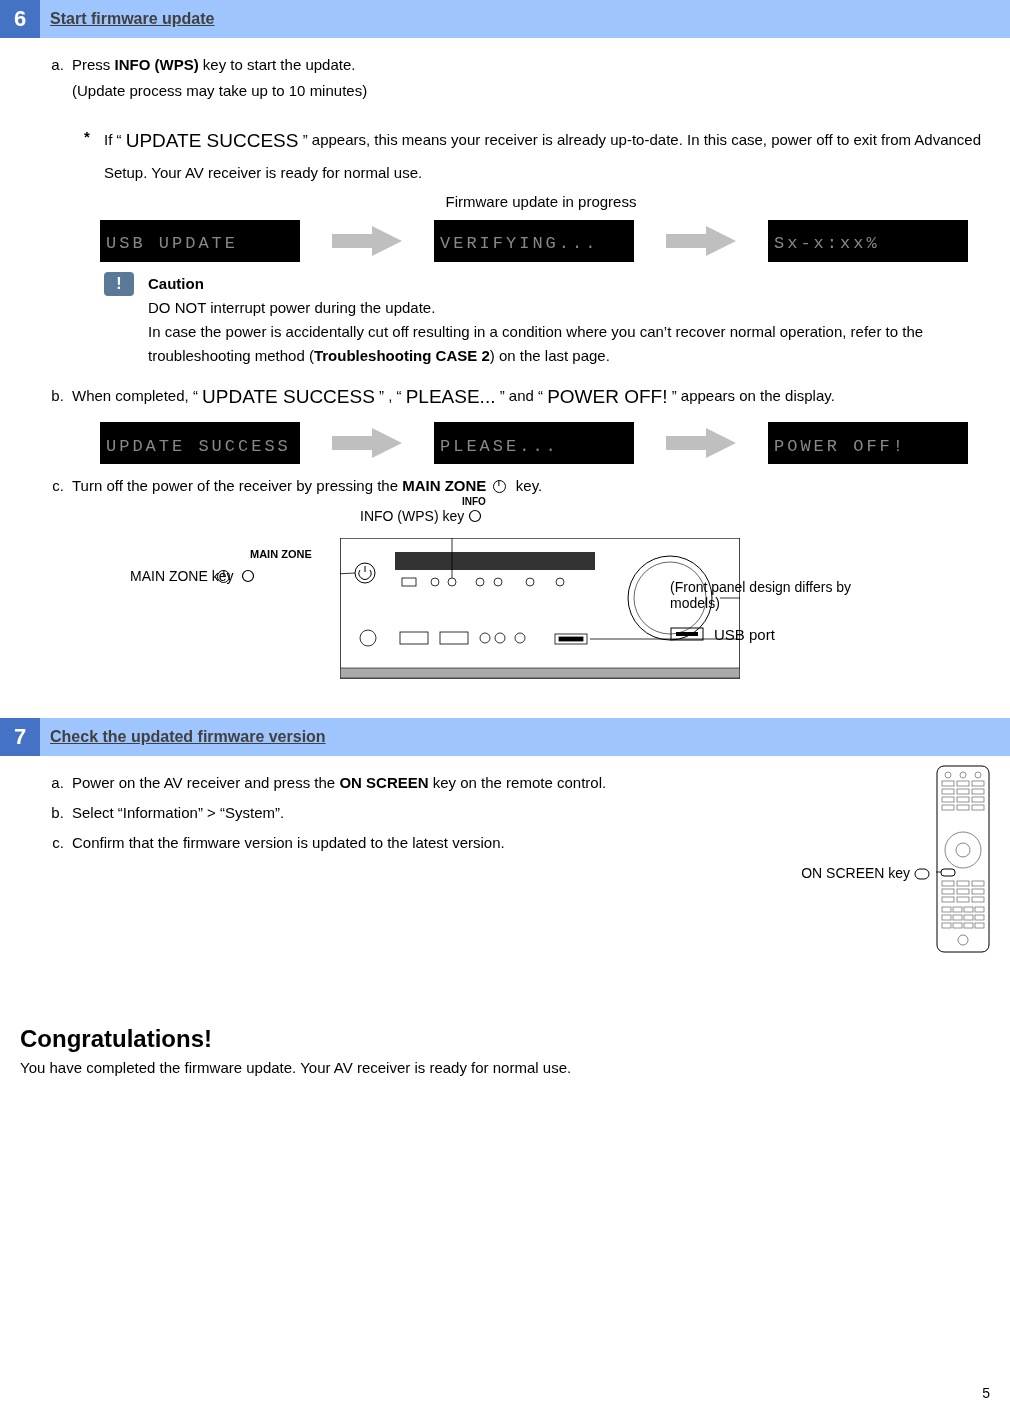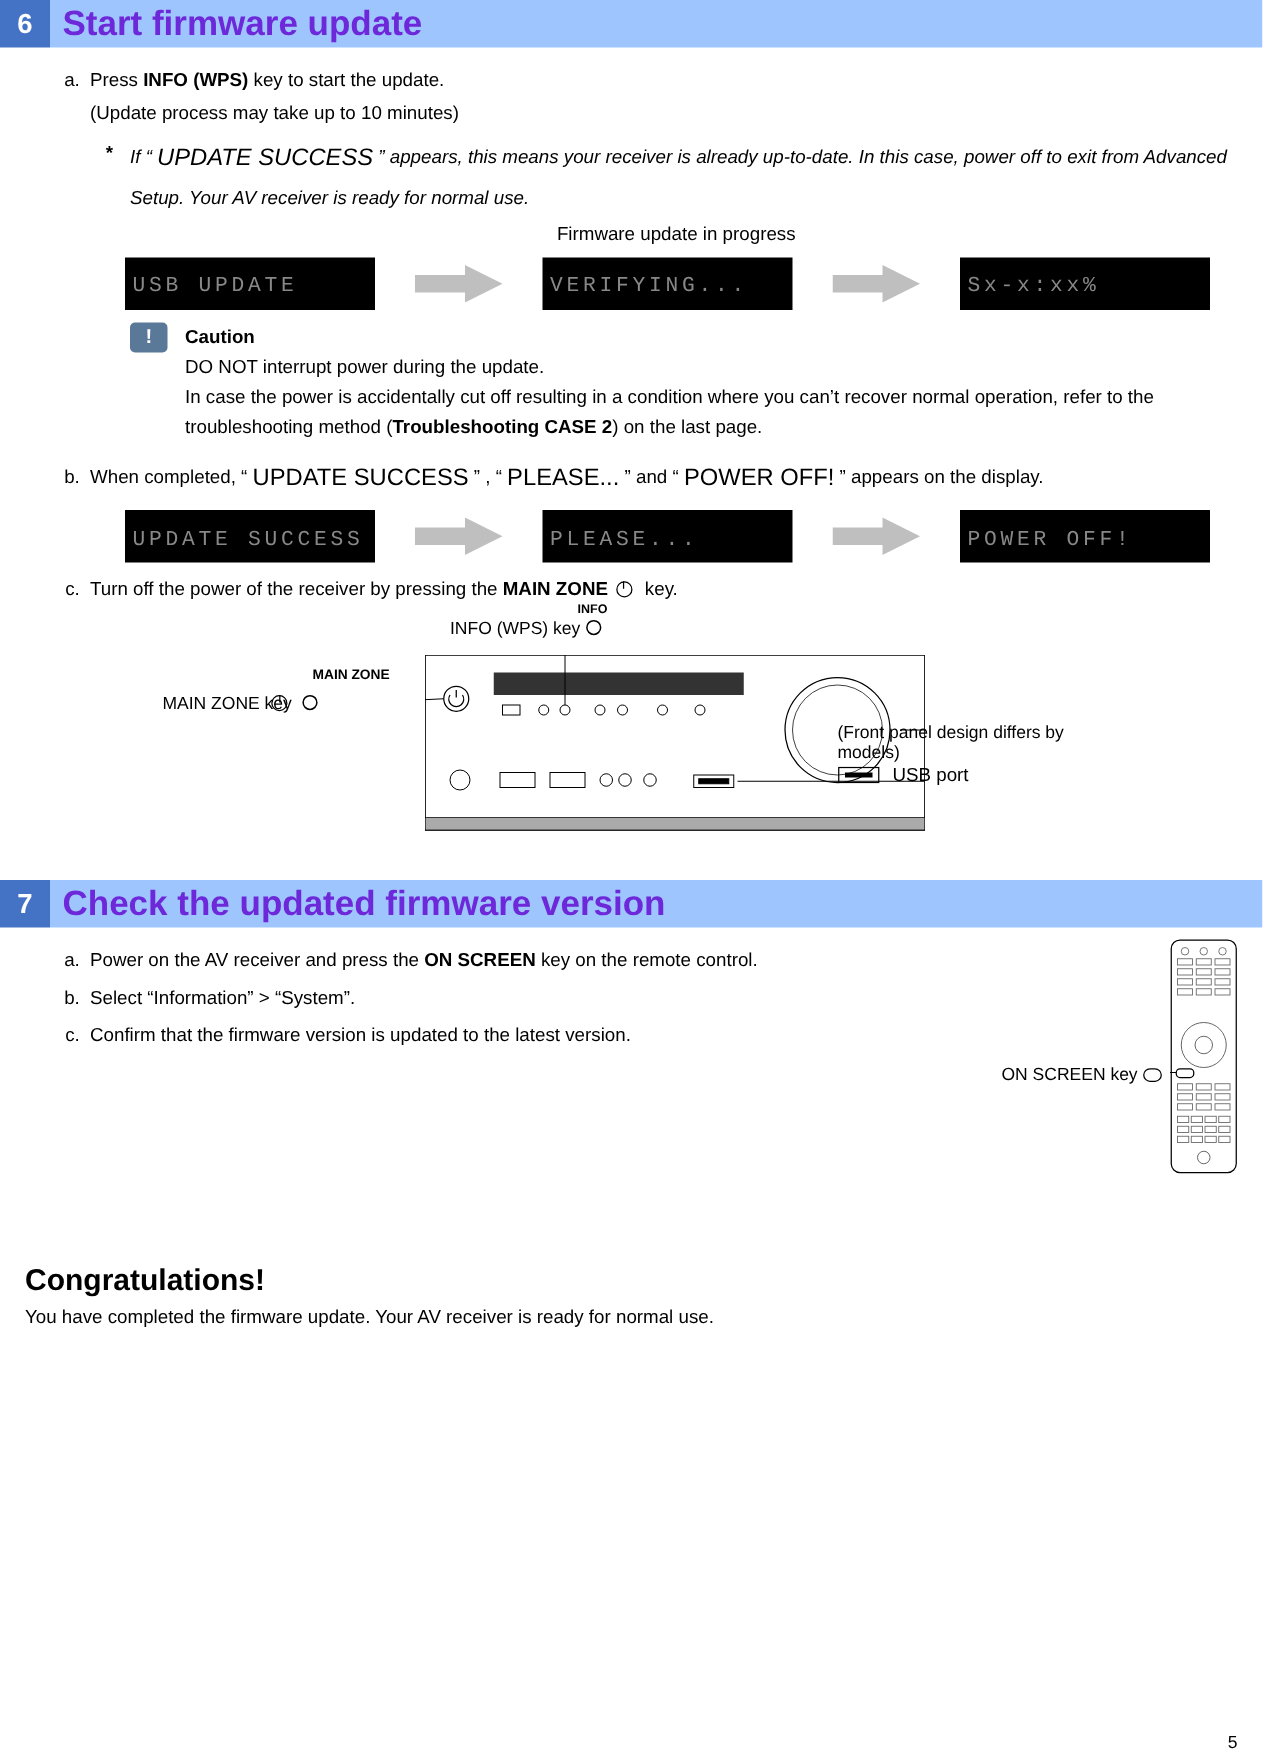--- a/index.html
+++ b/index.html
@@ -22,27 +22,28 @@
     color: #fff;
     font-size: 22px;
     font-weight: bold;
     width: 40px;
     display: flex;
     align-items: center;
     justify-content: center;
   }
   .section-header .title {
     background: #9fc5ff;
-    color: #6d28d9;
-    font-size: 28px;
+    color: #404040;
+    font-size: 16px;
     font-weight: bold;
     flex: 1;
     display: flex;
     align-items: center;
     padding-left: 10px;
+    text-decoration: underline;
   }
   .content {
     padding: 15px 0 0 40px;
   }
   ol.letters {
     list-style: lower-alpha;
     padding-left: 28px;
     margin: 0;
   }
   ol.letters > li {
@@ -50,22 +51,21 @@
     margin-bottom: 6px;
     line-height: 1.6;
   }
   .sub-indent {
     margin-left: 0;
     margin-top: 2px;
     margin-bottom: 4px;
   }
   .star-list {
     padding-left: 18px;
-    margin: 6px 0 0 0;
-    font-style: italic;
+    margin: 20px 0 0 0;
   }
   .star-item {
     position: relative;
     line-height: 1.9;
     padding-left: 14px;
   }
   .star-item::before {
     content: "*";
     position: absolute;
     left: -6px;
@@ -316,21 +316,21 @@
 
         <rect x="215" y="96" width="32" height="10"></rect>
         <rect x="219" y="99" width="24" height="4" fill="#000"></rect>
       </g>
 
       <line x1="250" y1="101" x2="470" y2="101" stroke="#000" stroke-width="0.8"></line>
 
       <line x1="380" y1="60" x2="470" y2="60" stroke="#000" stroke-width="0.8"></line>
     </svg>
 
-    <div class="label-text" style="left:520px; top:83px;">(Front panel design differs by models)</div>
+    <div class="label-text" style="left:520px; top:71px;">(Front panel design differs by models)</div>
 
     <div style="position:absolute; left:520px; top:118px; display:flex; align-items:center; gap:10px;">
       <svg width="34" height="14">
           <rect x="1" y="1" width="32" height="12" fill="none" stroke="#000"></rect>
           <rect x="6" y="5" width="22" height="4" fill="#000"></rect>
         </svg>
       <span>USB port</span>
     </div>
   </div>
 </div>

